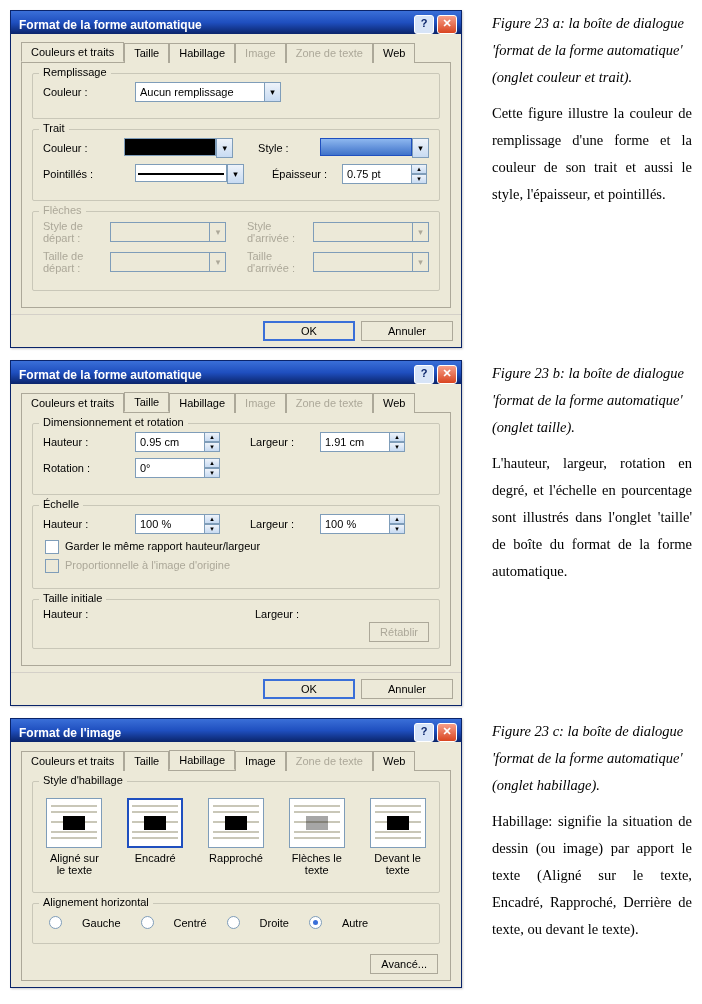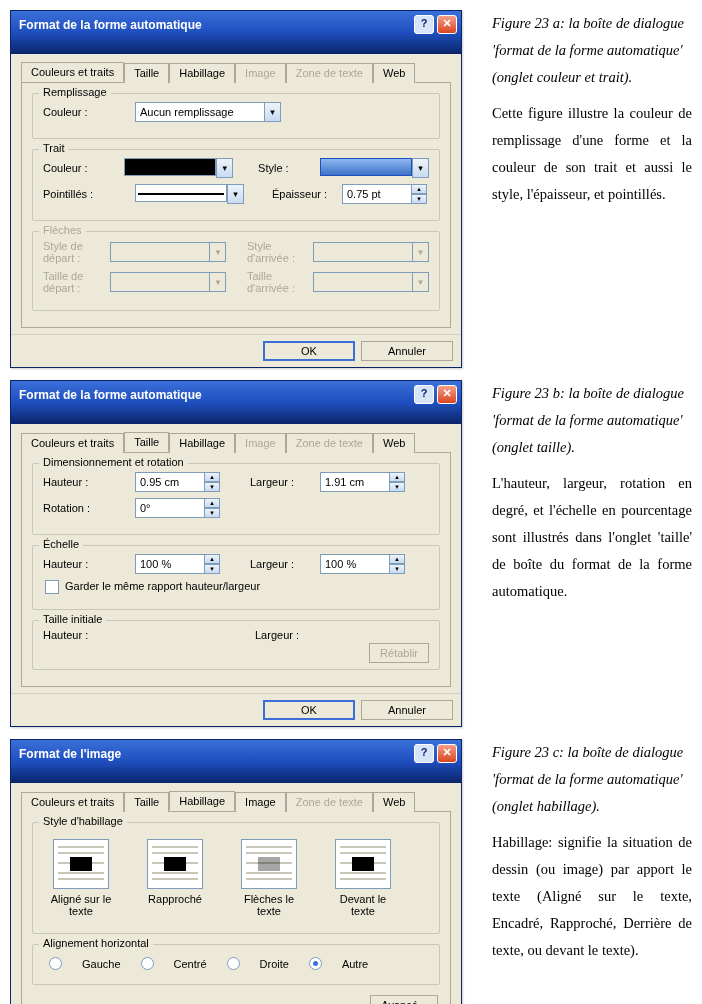--- a/index.html
+++ b/index.html
@@ -20,21 +20,21 @@
     border: 1px solid #0a246a;
     background: #ece9d8;
     width: 450px;
     box-shadow: 1px 1px 2px rgba(0,0,0,.2);
   }
   .titlebar {
     background: linear-gradient(to bottom, #3a6fd8 0%, #1f4fbf 50%, #0a246a 100%);
     color: #fff;
     font-weight: bold;
     font-size: 12px;
-    padding: 4px 4px 20px 8px;
+    padding: 4px 4px 0 8px;
     display: flex;
     align-items: center;
   }
   .titlebar .title { flex: 1; }
   .titlebar .tb-btn {
     width: 18px; height: 17px;
     background: #d7e4f7;
     border: 1px solid #fff;
     border-radius: 3px;
     color: #0a246a;
@@ -342,20 +342,24 @@
                   <span class="btns">
                     <span class="sbtn">▴</span>
                     <span class="sbtn">▾</span>
                   </span>
                 </span>
             </div>
             <div class="chk">
               <span class="chk-box"></span>
               <span>Garder le même rapport hauteur/largeur</span>
             </div>
+            <div class="chk dis">
+              <span class="chk-box" style="background:#ece9d8"></span>
+              <span>Proportionnelle à l'image d'origine</span>
+            </div>
           </div>
 
           <div class="group">
             <span class="group-title">Taille initiale</span>
             <div class="frow">
               <span class="lbl">Hauteur :</span>
               <span style="width:120px"></span>
               <span class="lbl" style="width:70px">Largeur :</span>
             </div>
             <div style="text-align:right">
@@ -400,20 +404,31 @@
               <div class="wrap-opt">
                 <div class="wrap-icon">
                     <span class="l1"></span>
                     <span class="l2"></span>
                     <span class="l3"></span>
                     <span class="l4"></span>
                     <span class="l5"></span>
                     <span class="dog"></span>
                   </div>
                 <div class="wrap-lbl">Aligné sur le texte</div>
+              </div>
+              <div class="wrap-opt">
+                <div class="wrap-icon selected">
+                    <span class="l1"></span>
+                    <span class="l2"></span>
+                    <span class="l3"></span>
+                    <span class="l4"></span>
+                    <span class="l5"></span>
+                    <span class="dog"></span>
+                  </div>
+                <div class="wrap-lbl">Encadré</div>
               </div>
               <div class="wrap-opt">
                 <div class="wrap-icon">
                     <span class="l1"></span>
                     <span class="l2"></span>
                     <span class="l3"></span>
                     <span class="l4"></span>
                     <span class="l5"></span>
                     <span class="dog"></span>
                   </div>

